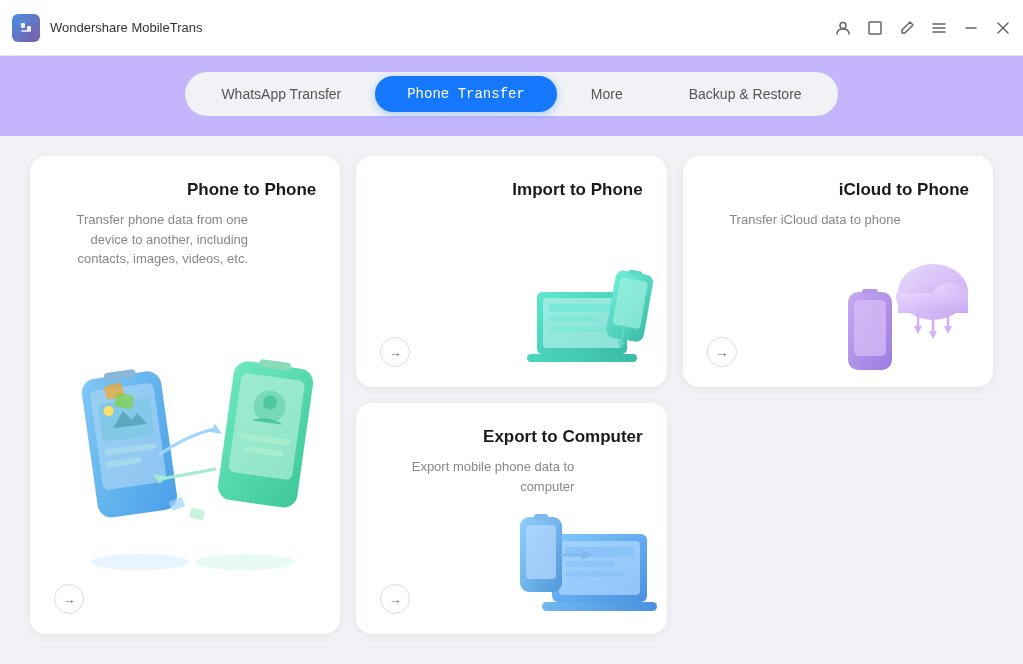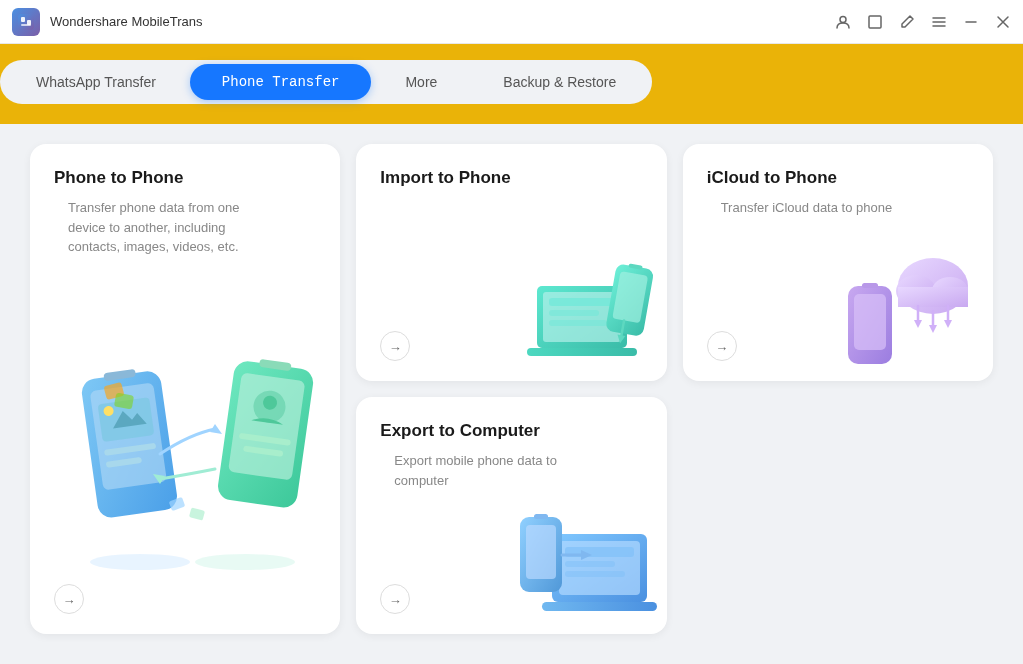--- a/index.html
+++ b/index.html
@@ -8,21 +8,21 @@
       background: #f0f2f5;
       width: 1023px;
       height: 664px;
       overflow: hidden;
       display: flex;
       flex-direction: column;
     }
     
     .titlebar {
       background: #ffffff;
-      height: 44px;
+      height: 56px;
       display: flex;
       align-items: center;
       padding: 0 12px;
       border-bottom: 1px solid #e8e8e8;
       flex-shrink: 0;
     }
     .titlebar-logo {
       width: 28px;
       height: 28px;
       border-radius: 6px;
@@ -49,23 +49,24 @@
       height: 16px;
       display: flex;
       align-items: center;
       justify-content: center;
       cursor: pointer;
       color: #666;
       font-size: 14px;
     }
     
     .nav-area {
-      background: #eab308;
+      background: #c4b5fd;
       padding: 16px 0 20px;
       display: flex;
+      justify-content: center;
       flex-shrink: 0;
     }
     .nav-tabs {
       display: flex;
       background: #f0f2f5;
       border-radius: 30px;
       padding: 4px;
       gap: 2px;
     }
     .nav-tab {
@@ -86,20 +87,21 @@
     }
     
     .main-content {
       flex: 1;
       padding: 20px 30px 30px;
       display: grid;
       grid-template-columns: 1fr 1fr 1fr;
       grid-template-rows: 1fr 1fr;
       gap: 16px;
       overflow: hidden;
+      text-align: right;
     }
     
     .card {
       background: white;
       border-radius: 16px;
       padding: 24px;
       position: relative;
       overflow: hidden;
       box-shadow: 0 2px 8px rgba(0,0,0,0.06);
       cursor: pointer;

